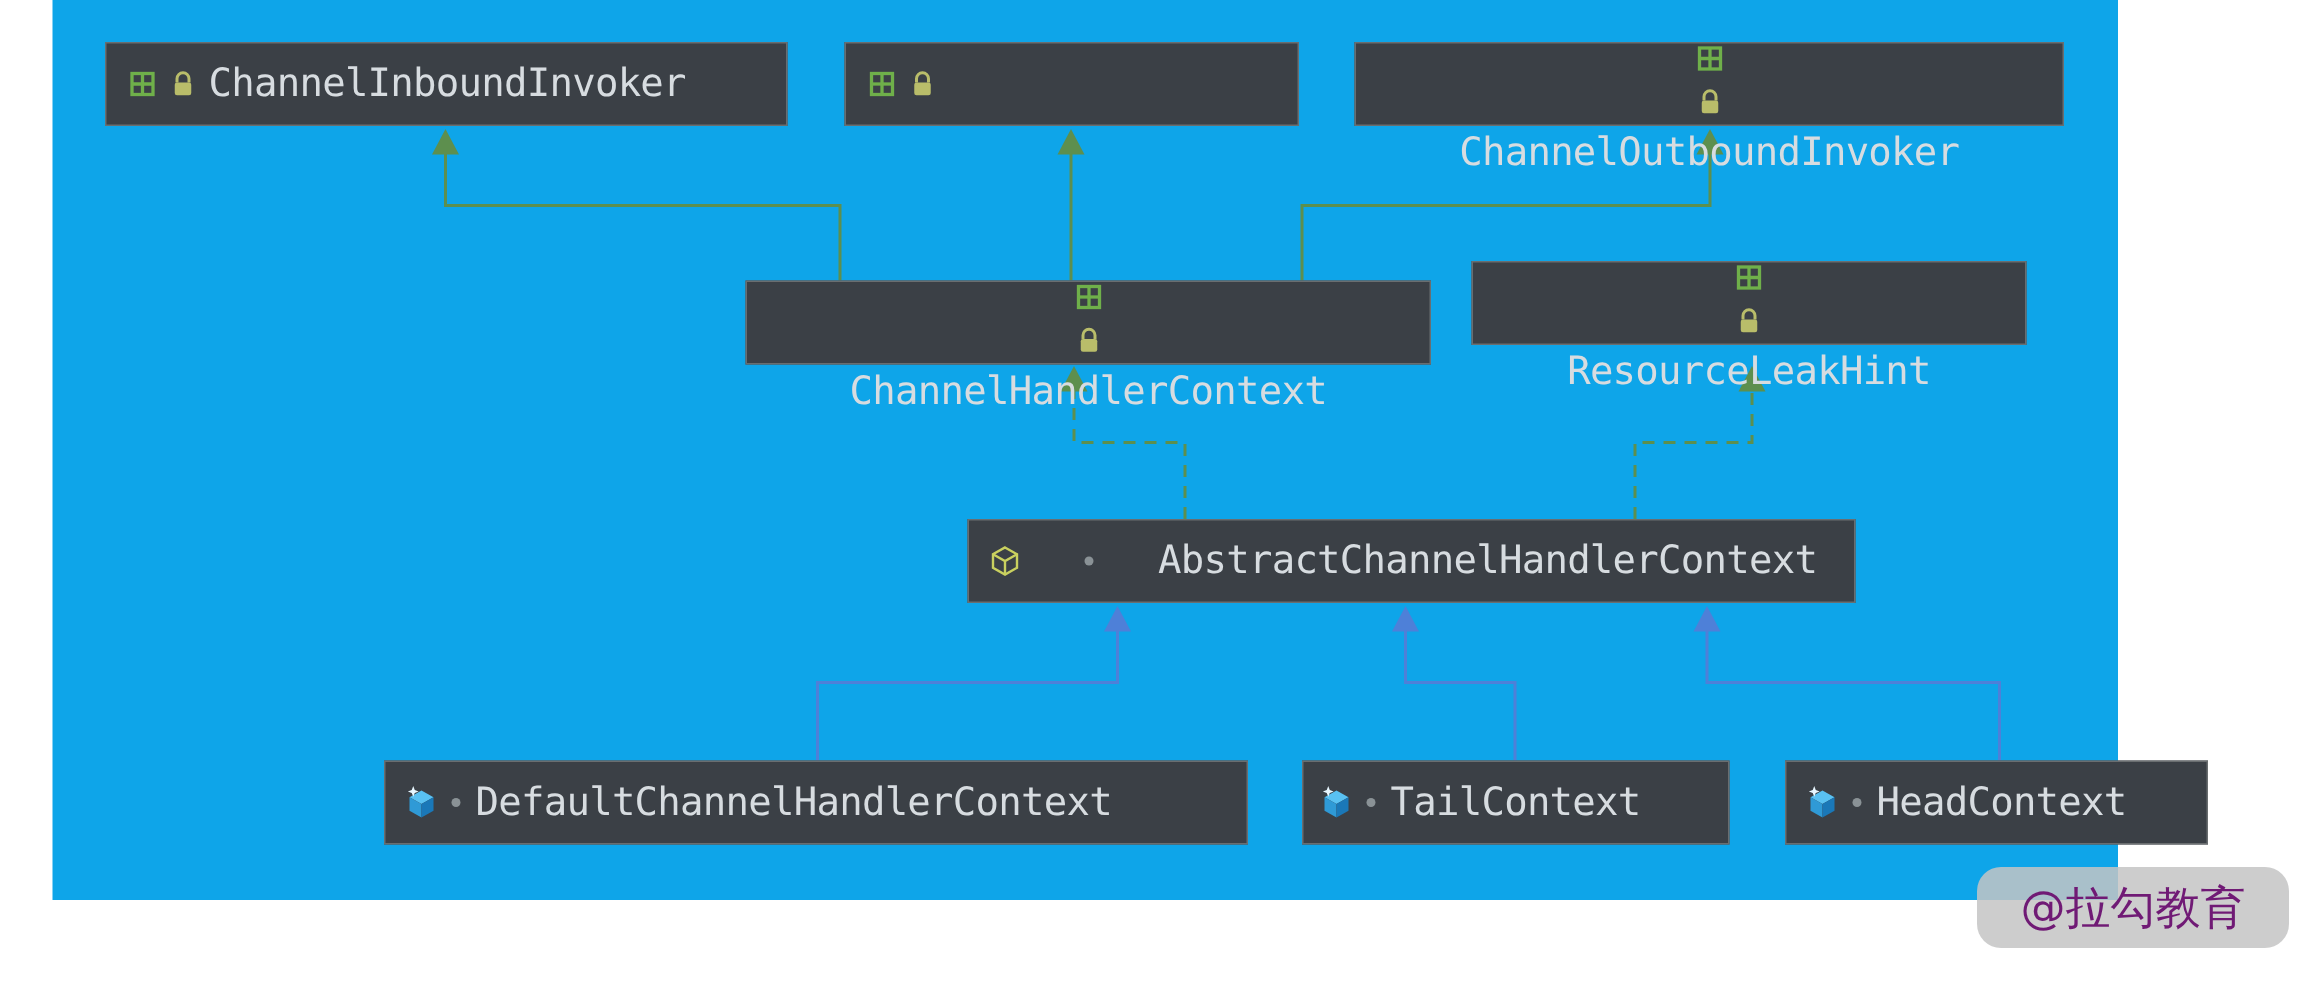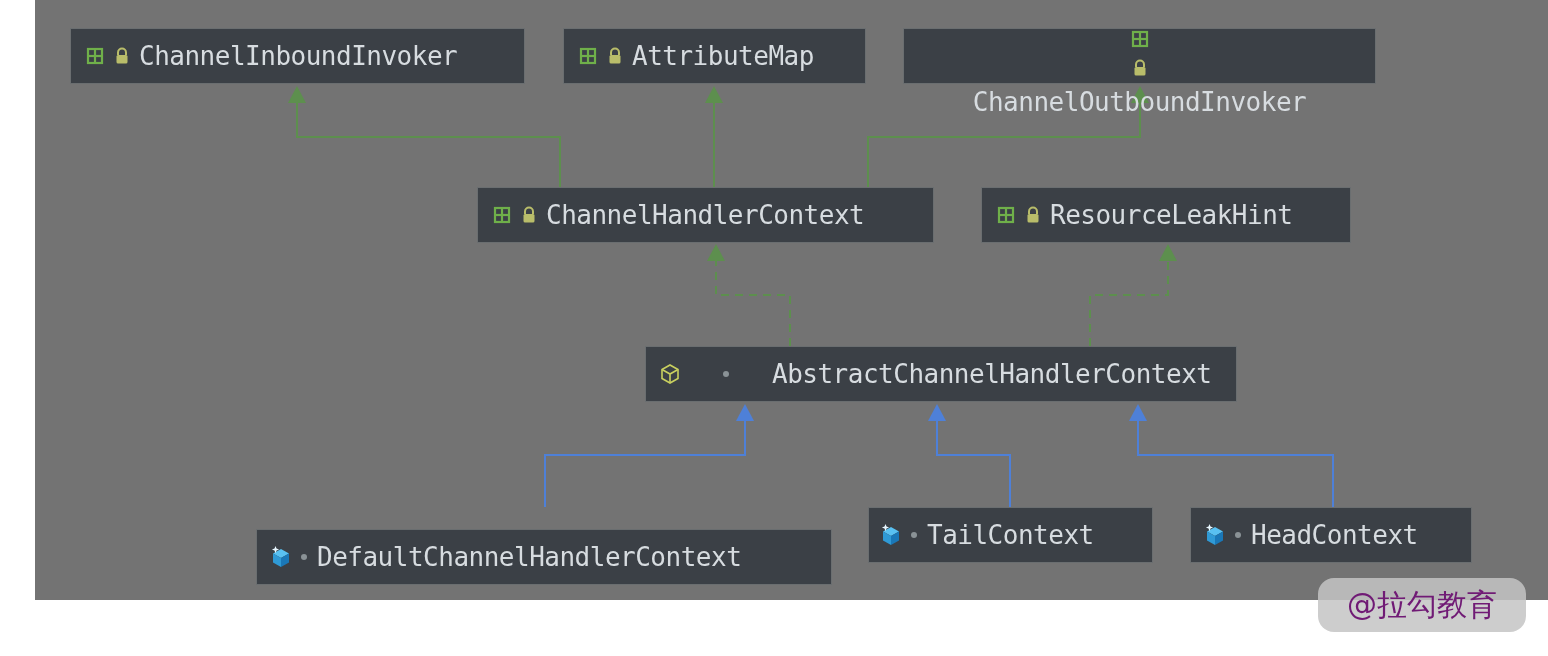--- a/index.html
+++ b/index.html
@@ -8,23 +8,23 @@
     width: 1548px;
     height: 656px;
     background: #ffffff;
     overflow: hidden;
     font-family: "DejaVu Sans Mono", "Liberation Mono", monospace;
   }
   .diagram-panel {
     position: absolute;
     left: 35px;
     top: 0;
-    width: 1513px;
+    width: 1377px;
     height: 600px;
-    background: #737373;
+    background: #0ea5e9;
   }
   .edges-layer {
     position: absolute;
     left: 0;
     top: 0;
     width: 1513px;
     height: 600px;
     pointer-events: none;
   }
   .edge-green {
@@ -143,21 +143,20 @@
             <line x1="10" y1="3" x2="10" y2="17"></line>
           </g>
         </svg>
     </span>
     <span class="icon">
       <svg width="16" height="20" viewBox="0 0 16 20">
           <path d="M4 9 V6.5 a4 4 0 0 1 8 0 V9" fill="none" stroke="#b9bd6a" stroke-width="2"></path>
           <rect x="2.5" y="9" width="11" height="8.5" rx="1.5" fill="#b9bd6a"></rect>
         </svg>
     </span>
-    <span class="label">AttributeMap</span>
   </div>
 
   <div class="node" style="left:868px; top:28px; width:473px;flex-direction:column;">
     <span class="icon">
       <svg width="20" height="20" viewBox="0 0 20 20">
           <g stroke="#6fb04a" stroke-width="2.2" fill="none">
             <rect x="3" y="3" width="14" height="14"></rect>
             <line x1="3" y1="10" x2="17" y2="10"></line>
             <line x1="10" y1="3" x2="10" y2="17"></line>
           </g>
@@ -165,40 +164,40 @@
     </span>
     <span class="icon">
       <svg width="16" height="20" viewBox="0 0 16 20">
           <path d="M4 9 V6.5 a4 4 0 0 1 8 0 V9" fill="none" stroke="#b9bd6a" stroke-width="2"></path>
           <rect x="2.5" y="9" width="11" height="8.5" rx="1.5" fill="#b9bd6a"></rect>
         </svg>
     </span>
     <span class="label">ChannelOutboundInvoker</span>
   </div>
 
-  <div class="node" style="left:442px; top:187px; width:457px;">
+  <div class="node" style="left:462px; top:187px; width:457px;flex-direction:column;">
     <span class="icon">
       <svg width="20" height="20" viewBox="0 0 20 20">
           <g stroke="#6fb04a" stroke-width="2.2" fill="none">
             <rect x="3" y="3" width="14" height="14"></rect>
             <line x1="3" y1="10" x2="17" y2="10"></line>
             <line x1="10" y1="3" x2="10" y2="17"></line>
           </g>
         </svg>
     </span>
     <span class="icon">
       <svg width="16" height="20" viewBox="0 0 16 20">
           <path d="M4 9 V6.5 a4 4 0 0 1 8 0 V9" fill="none" stroke="#b9bd6a" stroke-width="2"></path>
           <rect x="2.5" y="9" width="11" height="8.5" rx="1.5" fill="#b9bd6a"></rect>
         </svg>
     </span>
     <span class="label">ChannelHandlerContext</span>
   </div>
 
-  <div class="node" style="left:946px; top:187px; width:370px;">
+  <div class="node" style="left:946px; top:174px; width:370px;flex-direction:column;">
     <span class="icon">
       <svg width="20" height="20" viewBox="0 0 20 20">
           <g stroke="#6fb04a" stroke-width="2.2" fill="none">
             <rect x="3" y="3" width="14" height="14"></rect>
             <line x1="3" y1="10" x2="17" y2="10"></line>
             <line x1="10" y1="3" x2="10" y2="17"></line>
           </g>
         </svg>
     </span>
     <span class="icon">
@@ -220,21 +219,21 @@
         </svg>
     </span>
     <span class="icon">
       <svg width="8" height="8" viewBox="0 0 8 8">
           <circle cx="4" cy="4" r="3" fill="#8a9296"></circle>
         </svg>
     </span>
     <span class="label">AbstractChannelHandlerContext</span>
   </div>
 
-  <div class="node" style="left:221px; top:529px; width:576px;">
+  <div class="node" style="left:221px; top:507px; width:576px;">
     <span class="icon">
       <svg width="20" height="22" viewBox="0 0 20 22">
           <path d="M10 3 L18 7.5 L10 12 L2 7.5 Z" fill="#59c1f2"></path>
           <path d="M2 7.5 L10 12 V21 L2 16.5 Z" fill="#2f9ad6"></path>
           <path d="M18 7.5 L10 12 V21 L18 16.5 Z" fill="#1a78b8"></path>
           <path d="M4.5 0 l1 2.6 2.6 1 -2.6 1 -1 2.6 -1 -2.6 L.9 3.6 l2.6 -1 Z" fill="#e8f7ff"></path>
         </svg>
     </span>
     <span class="icon">
       <svg width="8" height="8" viewBox="0 0 8 8">

